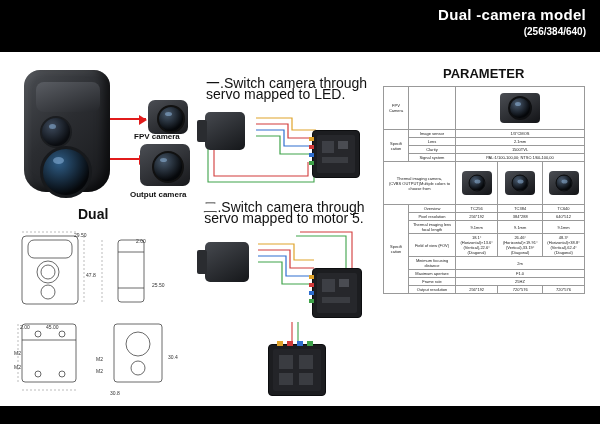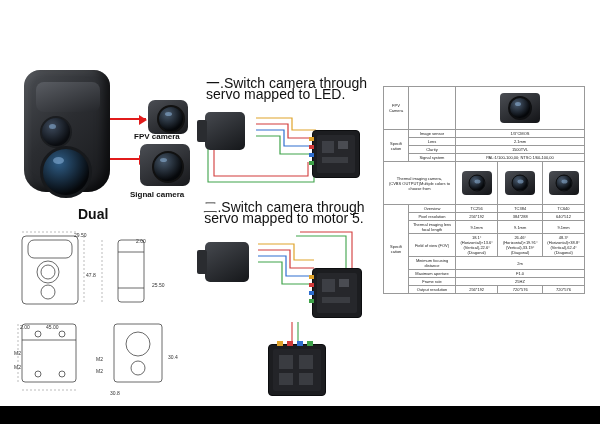--- a/index.html
+++ b/index.html
@@ -112,41 +112,45 @@
     border:2px solid #0e0f11;
   }
   .thumb.small i{width:15px;height:15px;border-width:1.5px;}
   .thumb i:after{content:"";position:absolute;left:5px;top:4px;width:6px;height:4px;border-radius:50%;background:rgba(150,190,230,.5);}
 </style>
 </head>
 <body>
 
 <div class="page">
 
+  <div class="header">
+    <div class="title">Dual -camera model</div>
+    <div class="subtitle">(256/384/640)</div>
+  </div>
 
   <div class="photo-wrap">
     <div class="cam-body">
       <div class="cam-top"></div>
       <div class="lens-small"></div>
       <div class="lens-big"></div>
     </div>
   </div>
 
   <div class="arrow" style="left:110px;top:118px;width:36px;"></div>
   <div class="arrow" style="left:110px;top:158px;width:36px;"></div>
 
   <div class="mini-cam" style="left:148px;top:100px;">
       <div class="ml"></div>
     </div>
   <div class="mini-cam" style="left:140px;top:144px;width:50px;height:42px;">
       <div class="ml" style="left:12px;top:7px;width:28px;height:28px;"></div>
     </div>
 
   <div class="callout" style="left:134px;top:132px;">FPV camera</div>
-  <div class="callout" style="left:130px;top:190px;">Signal camera</div>
+  <div class="callout" style="left:130px;top:190px;">Output camera</div>
 
   <div class="note" id="note1">一.Switch camera through servo mapped to LED.</div>
   <div class="note" id="note2">二.Switch camera through servo mapped to motor 5.</div>
 
   <svg style="position:absolute;left:196px;top:104px;" width="176" height="92">
     <path d="M60 14 H96 V26 H120" stroke="#e0a32a" stroke-width="1.2" fill="none"></path>
     <path d="M60 20 H92 V34 H120" stroke="#d23a3a" stroke-width="1.2" fill="none"></path>
     <path d="M60 26 H88 V42 H120" stroke="#2f6fd0" stroke-width="1.2" fill="none"></path>
     <path d="M60 32 H84 V50 H120" stroke="#3fa34a" stroke-width="1.2" fill="none"></path>
     <path d="M12 44 V78 H118 V58" stroke="#3fa34a" stroke-width="1.1" fill="none"></path>
@@ -242,20 +246,21 @@
   <div class="cad-label" style="left:152px;top:282px;">25.50</div>
   <div class="cad-label" style="left:20px;top:324px;">2.00</div>
   <div class="cad-label" style="left:46px;top:324px;">45.00</div>
   <div class="cad-label" style="left:96px;top:356px;">M2</div>
   <div class="cad-label" style="left:96px;top:368px;">M2</div>
   <div class="cad-label" style="left:14px;top:350px;">M2</div>
   <div class="cad-label" style="left:14px;top:364px;">M2</div>
   <div class="cad-label" style="left:168px;top:354px;">30.4</div>
   <div class="cad-label" style="left:110px;top:390px;">30.8</div>
 
+  <div class="sec-title" id="param-title">PARAMETER</div>
 
   <table class="ptable">
     <tbody>
       <tr>
         <td class="rowhdr">FPV Camera</td>
         <td class="lbl"></td>
         <td colspan="3" style="height:40px;">
           <span class="thumb"><i></i></span>
         </td>
       </tr>

